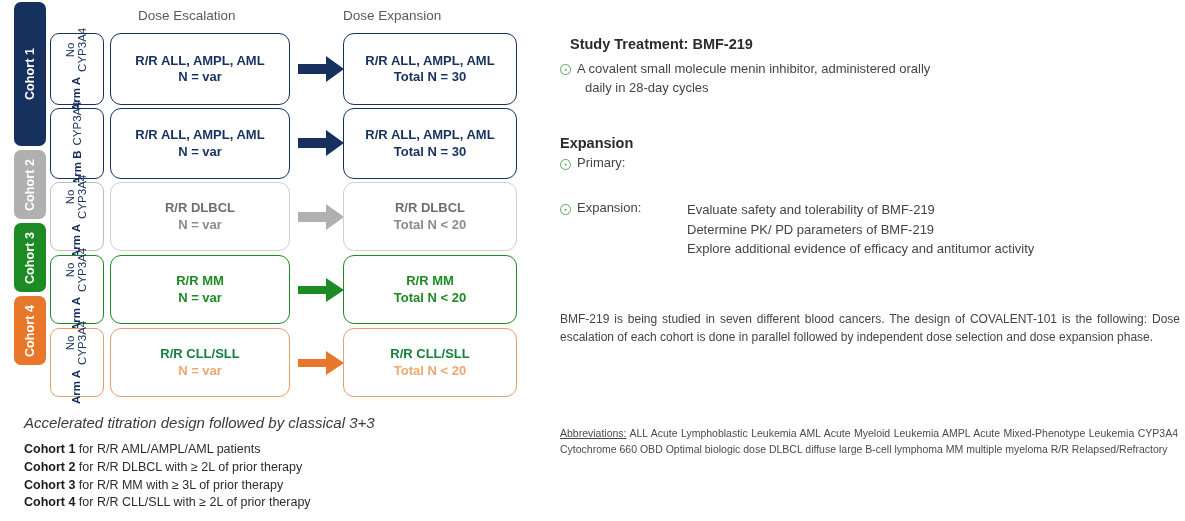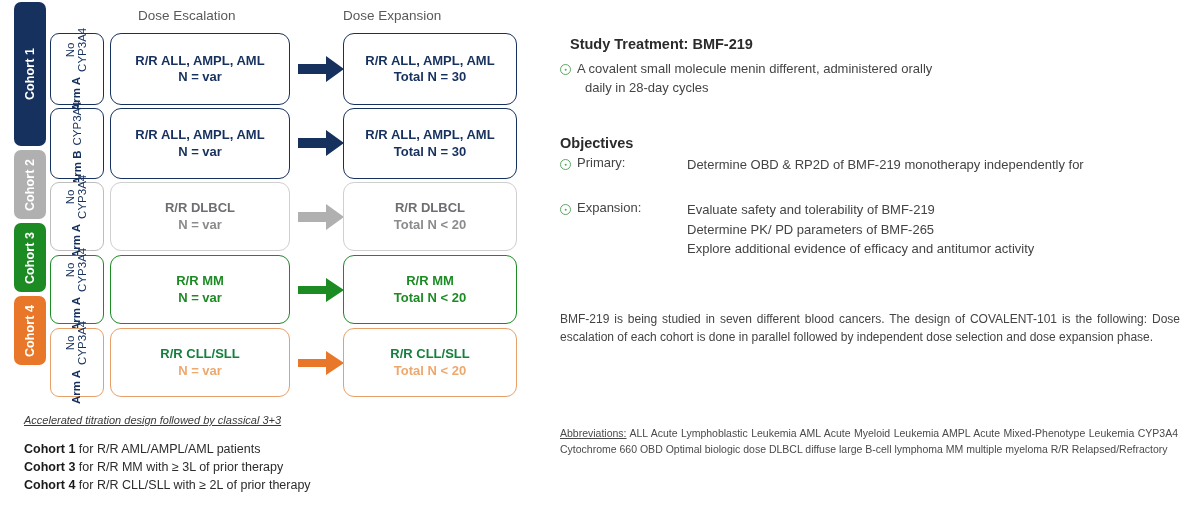--- a/index.html
+++ b/index.html
@@ -85,21 +85,21 @@
   .c-orange .t1{color:#15803d;}
   .c-orange .t2{color:#eda86e;}
 
   
   .arrow{position:absolute;left:298px;width:46px;height:30px;}
   .arrow svg{display:block;}
 
   
   .note-italic{
     position:absolute;left:24px;top:414px;
-    font-size:11px;font-style:italic;color:#3a3a3a;white-space:nowrap;text-decoration:underline;
+    font-size:15px;font-style:italic;color:#3a3a3a;white-space:nowrap;
   }
   .cohort-legend{position:absolute;left:24px;top:441px;font-size:12.5px;color:#2c2c2c;line-height:1.42;}
   .cohort-legend div{white-space:nowrap;}
   .cohort-legend b{font-weight:bold;color:#1a1a1a;}
 
   
   .right{position:absolute;left:556px;top:0;width:629px;height:521px;}
 
   .sec-title{font-weight:bold;font-size:14.5px;color:#2b2b2b;}
   #study-title{position:absolute;left:14px;top:36px;}
@@ -274,53 +274,53 @@
     </div>
     <div class="box exp-box c-orange" style="top:328px;height:69px;">
       <div class="t1">R/R CLL/SLL</div>
       <div class="t2">Total N &lt; 20</div>
     </div>
 
     <div class="note-italic">Accelerated titration design followed by classical 3+3</div>
 
     <div class="cohort-legend">
       <div><b>Cohort 1</b><span> for R/R AML/AMPL/AML  patients</span></div>
+      <div><b>Cohort 2</b><span> for R/R DLBCL with ≥ 2L of prior therapy</span></div>
       <div><b>Cohort 3</b><span> for R/R MM with ≥ 3L of prior therapy</span></div>
       <div><b>Cohort 4</b><span> for R/R CLL/SLL with ≥ 2L of prior therapy</span></div>
     </div>
   </div>
 
   <div class="right">
 
     <div class="sec-title" id="study-title">Study Treatment:  BMF-219</div>
 
     <div id="study-desc">
       <div class="bullet-row">
         <span class="gbullet"></span>
-        <span class="body-txt">A covalent small molecule menin different, administered orally</span>
+        <span class="body-txt">A covalent small molecule menin inhibitor, administered orally</span>
       </div>
       <div class="body-txt l2" style="margin-left:15px;">daily in 28-day cycles</div>
     </div>
 
-    <div class="sec-title" id="obj-title">Objectives</div>
+    <div class="sec-title" id="obj-title">Expansion</div>
 
     <div class="obj-item" id="obj-primary">
       <span class="gbullet"></span>
       <span class="obj-label">Primary:</span>
       <span class="obj-body">
-        <div>Determine OBD &amp; RP2D of BMF-219 monotherapy independently for</div>
       </span>
     </div>
 
     <div class="obj-item" id="obj-secondary">
       <span class="gbullet"></span>
       <span class="obj-label">Expansion:</span>
       <span class="obj-body">
         <div>Evaluate safety and tolerability of BMF-219</div>
-        <div>Determine PK/ PD parameters of BMF-265</div>
+        <div>Determine PK/ PD parameters of BMF-219</div>
         <div>Explore additional evidence of efficacy and antitumor activity</div>
       </span>
     </div>
 
     <div id="design-para">BMF-219 is being studied in seven different blood cancers.  The design of COVALENT-101 is the following:  Dose escalation of each cohort is done in parallel followed by independent dose selection and dose expansion phase.</div>
 
     <div id="abbrev">
       <span class="ab-head">Abbreviations:</span><span> ALL Acute Lymphoblastic Leukemia AML Acute Myeloid Leukemia AMPL Acute Mixed-Phenotype Leukemia CYP3A4 Cytochrome 660  OBD Optimal biologic dose DLBCL diffuse large B-cell lymphoma MM multiple myeloma R/R Relapsed/Refractory</span>
     </div>
   </div>

